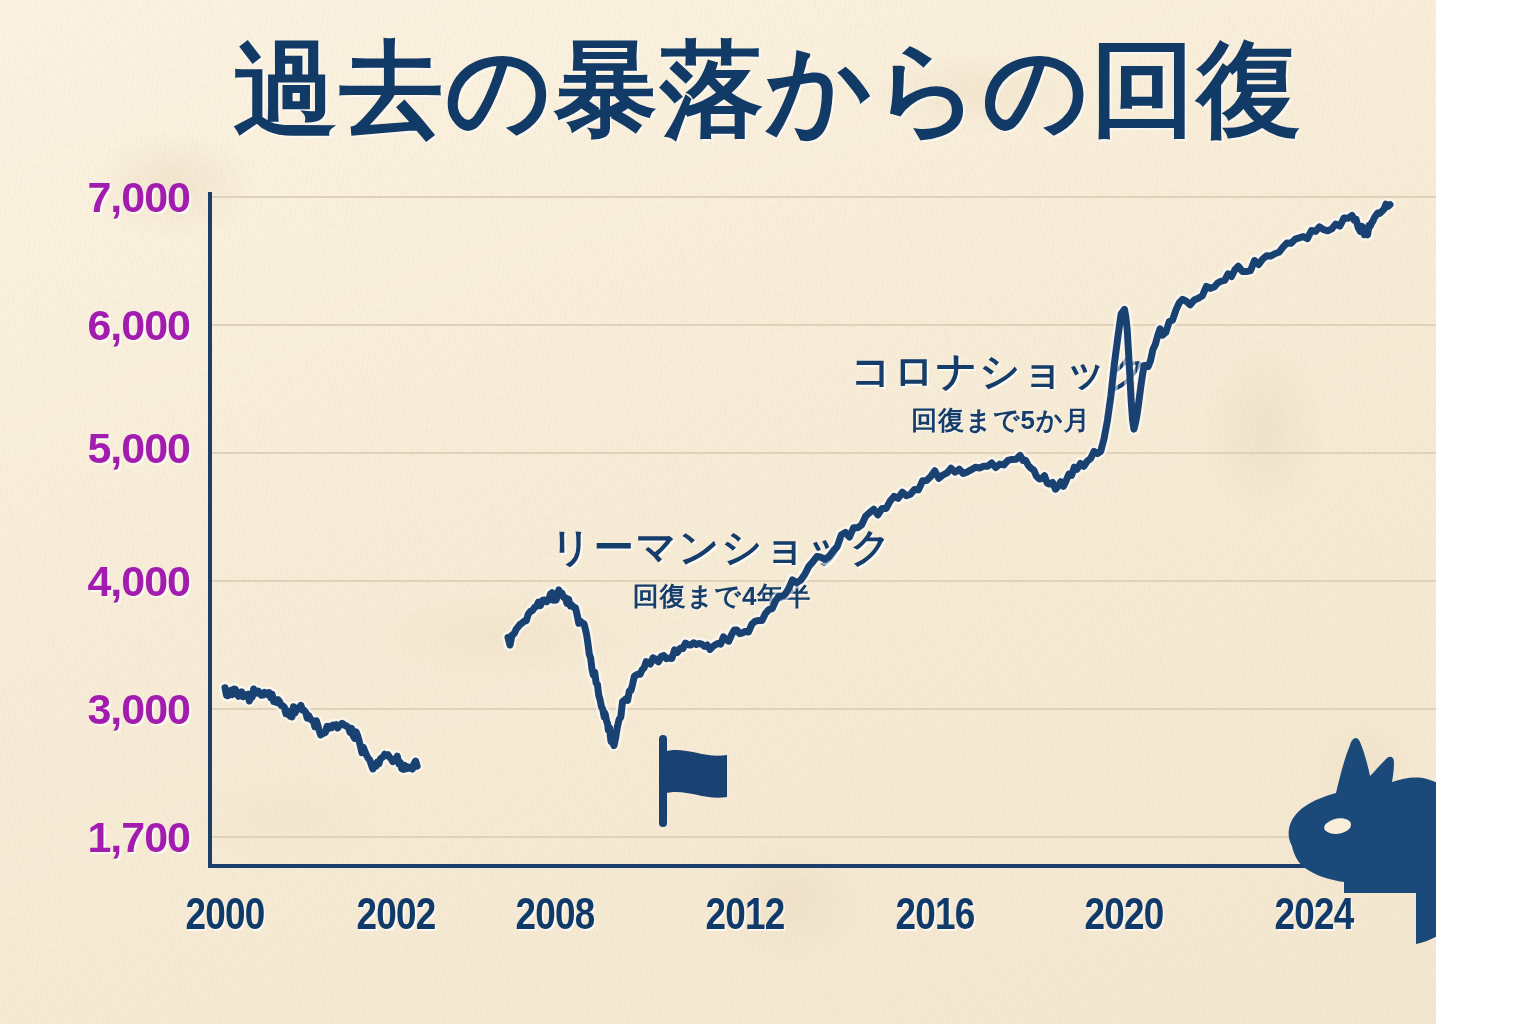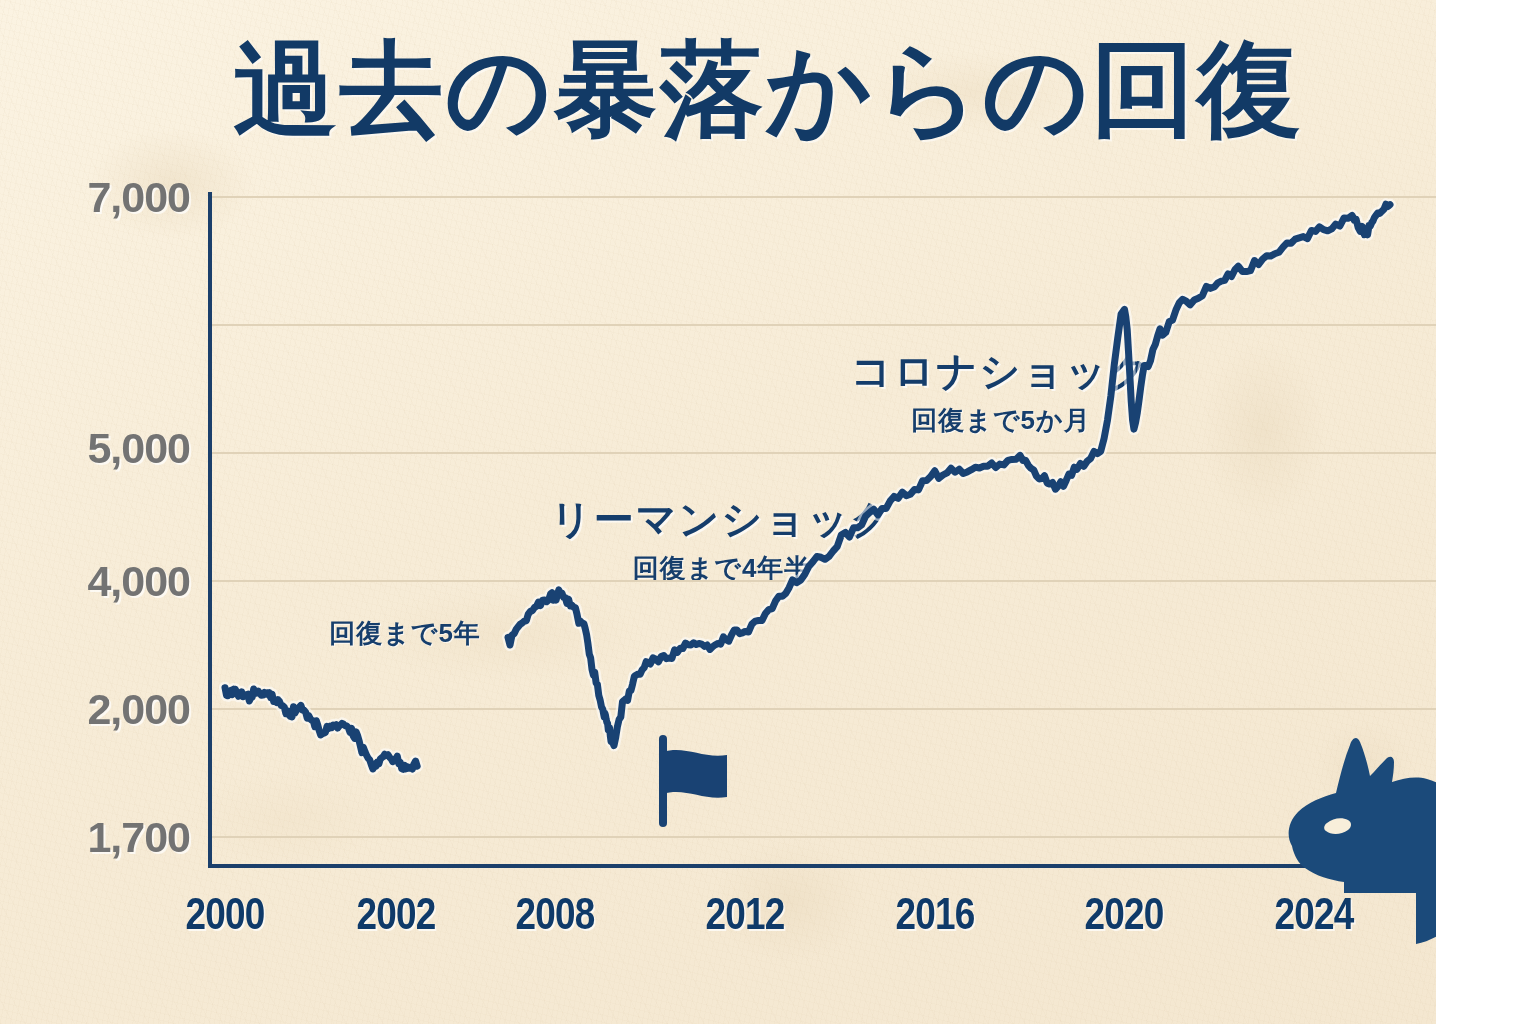--- a/index.html
+++ b/index.html
@@ -50,21 +50,21 @@
     text-shadow: 2px 2px 0 rgba(255,255,255,0.55);
     white-space: nowrap;
   }
   .ylabel {
     position: absolute;
     right: 0;
     width: 160px;
     text-align: right;
     font-size: 43px;
     font-weight: 700;
-    color: #737373;
+    color: #a21caf;
     text-shadow: 2px 2px 0 rgba(255,255,255,0.7);
     transform: translateY(-50%);
     letter-spacing: -1px;
   }
   #y-axis-labels {
     position: absolute;
     left: 20px;
     top: 0;
     width: 170px;
     height: 1024px;
@@ -112,39 +112,39 @@
 <body>
 
 <div id="stage">
 
   <div id="paper-texture"></div>
 
   <div id="chart-title">過去の暴落からの回復</div>
 
   <div id="y-axis-labels">
       <div class="ylabel" style="top: 837px;">1,700</div>
-      <div class="ylabel" style="top: 709px;">2,000</div>
+      <div class="ylabel" style="top: 709px;">3,000</div>
       <div class="ylabel" style="top: 581px;">4,000</div>
       <div class="ylabel" style="top: 448px;">5,000</div>
+      <div class="ylabel" style="top: 325px;">6,000</div>
       <div class="ylabel" style="top: 197px;">7,000</div>
     </div>
   <div id="x-axis-labels">
       <div class="xlabel" style="left: 225px;">2000</div>
       <div class="xlabel" style="left: 395.833px;">2002</div>
       <div class="xlabel" style="left: 555.419px;">2008</div>
       <div class="xlabel" style="left: 745.097px;">2012</div>
       <div class="xlabel" style="left: 934.774px;">2016</div>
       <div class="xlabel" style="left: 1124.45px;">2020</div>
       <div class="xlabel" style="left: 1314.13px;">2024</div>
     </div>
   <div id="annotation-layer">
       <div class="annot" style="left: 405px; top: 612px;">
-        <div class="sub">回復まで5年</div>
       </div>
-      <div class="annot" style="left: 722px; top: 492px;">
+      <div class="annot" style="left: 722px; top: 520px;">
         <div class="head">リーマンショック</div>
         <div class="sub">回復まで4年半</div>
       </div>
       <div class="annot" style="left: 1001px; top: 344px;">
         <div class="head">コロナショック</div>
         <div class="sub">回復まで5か月</div>
       </div>
     </div>
 
   <svg id="plot-svg" width="1536" height="1024" viewBox="0 0 1536 1024">

